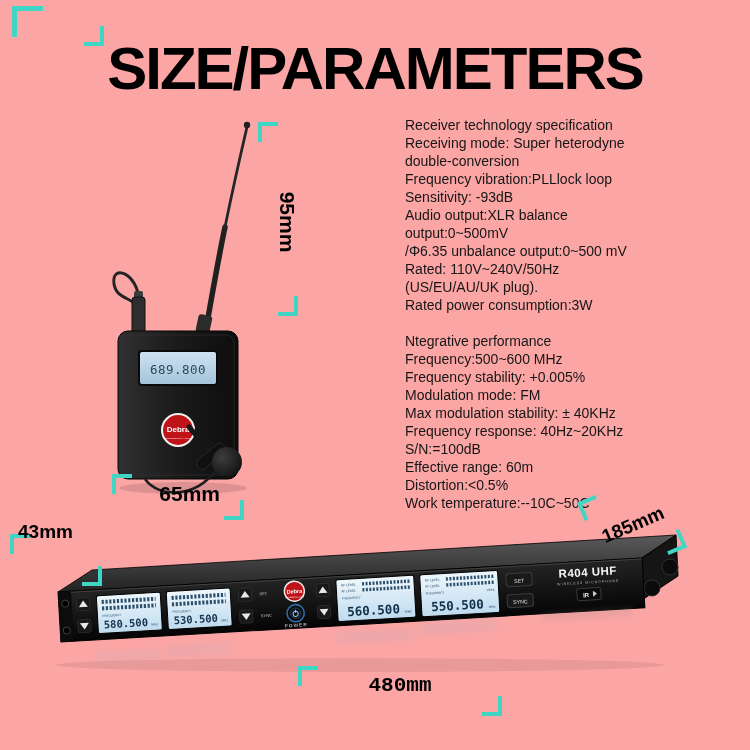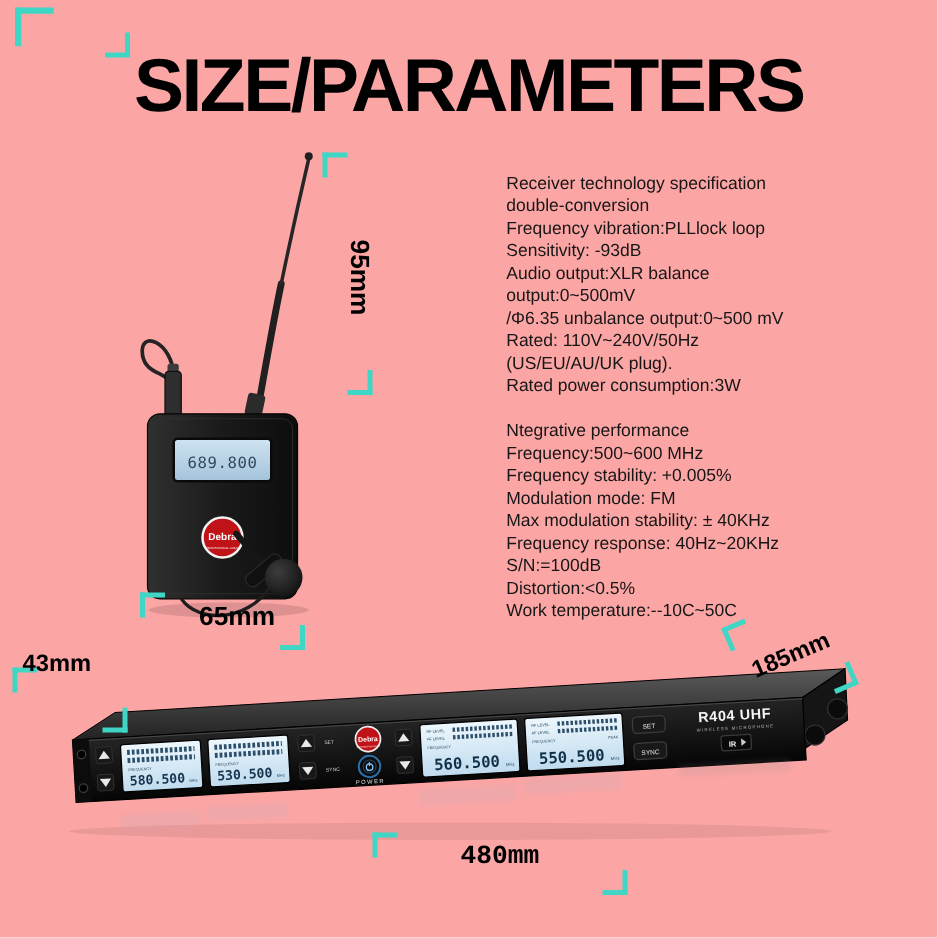--- a/index.html
+++ b/index.html
@@ -14,21 +14,21 @@
   .brk.big.tl{border-width:5px;}
   .brk.br{border-bottom:4px solid var(--accent);border-right:4px solid var(--accent);}
   
   .dim{position:absolute;font-weight:800;font-size:21px;color:#000;}
   #dim-95{left:222px;top:210px;width:130px;text-align:center;transform:rotate(90deg);}
   #dim-65{left:130px;top:482px;width:90px;text-align:right;}
   #dim-43{left:18px;top:521px;font-size:19px;}
   #dim-185{left:588px;top:514px;width:90px;text-align:center;font-size:19px;transform:rotate(-23deg);}
   #dim-480{left:325px;top:674px;width:150px;text-align:center;font-family:Liberation Mono, monospace;}
   
-  .spec-block{position:absolute;left:405px;top:137px;width:330px;}
+  .spec-block{position:absolute;left:405px;top:116px;width:330px;}
   .spec-line{font-size:14px;line-height:18px;color:#161616;}
   .spec-gap{height:18px;}
   
   .bodypack{position:absolute;left:85px;top:105px;width:200px;height:400px;}
   .receiver{position:absolute;left:30px;top:492px;width:690px;height:200px;}
 </style>
 </head>
 <body>
 
 <div class="stage">
@@ -80,37 +80,39 @@
   <div class="brk tl" style="left:258px;top:122px;"></div>
   <div class="dim" id="dim-95">95mm</div>
   <div class="brk br" style="left:278px;top:296px;"></div>
 
   <div class="brk tl" style="left:112px;top:474px;"></div>
   <div class="dim" id="dim-65">65mm</div>
   <div class="brk br" style="left:224px;top:500px;"></div>
 
   <div class="spec-block">
     <div class="spec-line">Receiver technology specification</div>
+    <div class="spec-line">Receiving mode: Super heterodyne</div>
     <div class="spec-line">double-conversion</div>
     <div class="spec-line">Frequency vibration:PLLlock loop</div>
     <div class="spec-line">Sensitivity: -93dB</div>
     <div class="spec-line">Audio output:XLR balance</div>
     <div class="spec-line">output:0~500mV</div>
     <div class="spec-line">/Φ6.35 unbalance output:0~500 mV</div>
     <div class="spec-line">Rated: 110V~240V/50Hz</div>
     <div class="spec-line">(US/EU/AU/UK plug).</div>
     <div class="spec-line">Rated power consumption:3W</div>
     <div class="spec-gap"></div>
     <div class="spec-line">Ntegrative performance</div>
     <div class="spec-line">Frequency:500~600 MHz</div>
     <div class="spec-line">Frequency stability: +0.005%</div>
     <div class="spec-line">Modulation mode: FM</div>
     <div class="spec-line">Max modulation stability: ± 40KHz</div>
     <div class="spec-line">Frequency response: 40Hz~20KHz</div>
     <div class="spec-line">S/N:=100dB</div>
+    <div class="spec-line">Effective range: 60m</div>
     <div class="spec-line">Distortion:&lt;0.5%</div>
     <div class="spec-line">Work temperature:--10C~50C</div>
   </div>
 
   <svg class="receiver" viewBox="0 0 690 200">
     <defs>
       <linearGradient id="gTop" x1="0" y1="0" x2="0" y2="1">
         <stop offset="0" stop-color="#5a5a5a"></stop>
           <stop offset="1" stop-color="#222"></stop>
       </linearGradient>

